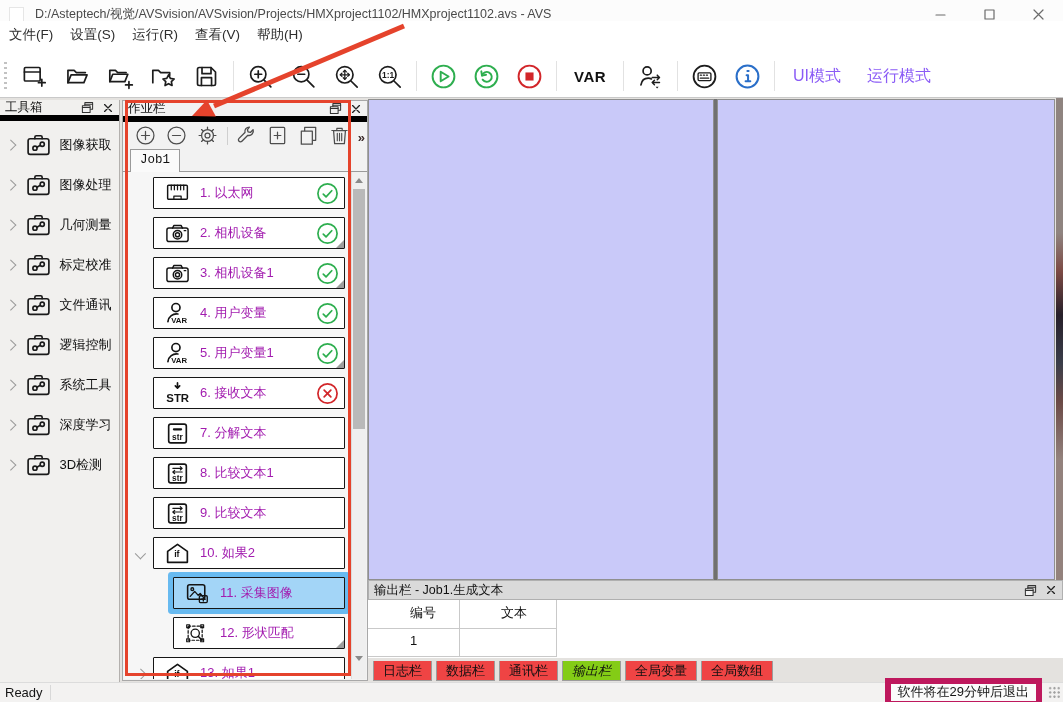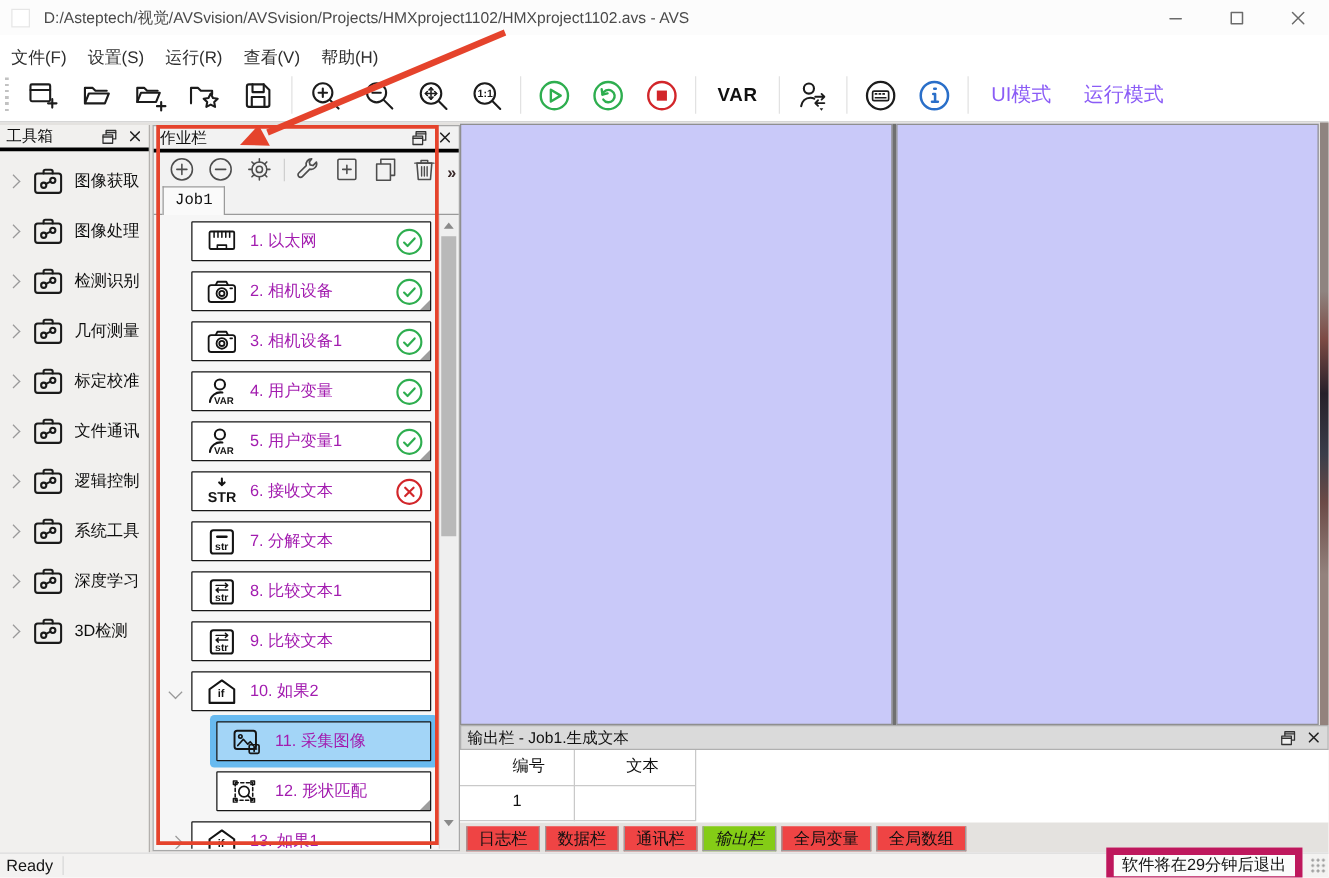--- a/index.html
+++ b/index.html
@@ -6,34 +6,34 @@
   .app{position:relative;width:1063px;height:702px;background:#fff;overflow:hidden;
        font-family:"Liberation Sans",sans-serif;color:#111;}
   
   .titlebar{position:absolute;left:0;top:0;width:100%;height:28px;background:#fcfcfc;display:flex;align-items:center;}
   .app-icon{width:13px;height:13px;margin-left:9px;background:#fff;border:1px solid #e6e6e6;}
   .win-title{margin-left:11px;font-size:12.5px;color:#4a4a4a;white-space:nowrap;}
   .win-controls{margin-left:auto;display:flex;height:100%;}
   .wc{width:49px;display:flex;align-items:center;justify-content:center;color:#6b6b6b;}
   .wc svg{width:15px;height:15px;}
   
-  .menubar{position:absolute;left:0;top:32px;width:100%;height:27px;background:#fff;display:flex;align-items:center;padding-left:9px;box-sizing:border-box;font-size:13.5px;color:#2e2e2e;}
+  .menubar{position:absolute;left:0;top:21px;width:100%;height:27px;background:#fff;display:flex;align-items:center;padding-left:9px;box-sizing:border-box;font-size:13.5px;color:#2e2e2e;}
   .menu-item{margin-right:17px;}
   
   .toolbar{position:absolute;left:0;top:55px;width:100%;height:43px;background:#fff;border-bottom:1px solid #c9c9c9;display:flex;align-items:center;box-sizing:border-box;padding-left:2px;}
   .grip{width:3px;height:28px;margin:0 6px 0 2px;background-image:repeating-linear-gradient(to bottom,#c2c2c2 0 2px,transparent 2px 5px);}
   .tb-btn{width:43px;height:36px;display:flex;align-items:center;justify-content:center;color:#1c1c1c;flex:none;}
   .tb-btn svg{width:27px;height:27px;}
   .tb-btn.green{color:#2eae4f}.tb-btn.red{color:#d2262a}.tb-btn.blue{color:#2a6fc9}
   .tb-sep{width:1px;height:30px;background:#e2e2e2;margin:0 5px;flex:none;}
   .tb-text{font-size:15px;font-weight:bold;color:#101010;padding:0 12px;letter-spacing:.5px;}
   .tb-mode{font-size:16px;color:#8b5cf6;padding:0 13px;}
   
   .workspace{position:absolute;left:0;top:98px;width:1063px;height:584px;background:#e4e2df;}
-  .panel-header{height:21px;display:flex;align-items:center;padding:0 5px;font-size:12.5px;color:#111;border-bottom:3px solid #000000;box-sizing:border-box;}
+  .panel-header{height:21px;display:flex;align-items:center;padding:0 5px;font-size:12.5px;color:#111;border-bottom:6px solid #000000;box-sizing:border-box;}
   .ph-title{flex:1;white-space:nowrap;overflow:hidden;}
   .ph-float{width:13px;height:13px;color:#333;margin-right:8px;flex:none;}
   .ph-close{width:12px;height:12px;color:#222;flex:none;}
   .chev{width:6.5px;height:6.5px;border-top:1.6px solid #999;border-right:1.6px solid #999;transform:rotate(45deg);}
   .chev.down{transform:rotate(135deg);}
   
   .toolbox{position:absolute;left:0;top:2px;width:120px;height:582px;background:#f1f0ee;border-right:1px solid #b3b0ad;box-sizing:border-box;}
   .tbx-items{padding-top:4px;}
   .tbx-item{height:40px;display:flex;align-items:center;padding-left:7px;}
   .tbx-item .chev{margin-right:9px;flex:none;}
@@ -283,31 +283,20 @@
           </div>
           <div class="tbx-item">
             <div class="chev"></div>
             <div class="tbx-icon"><svg viewBox="0 0 26 26" fill="none" stroke="currentColor" stroke-width="1.5" stroke-linecap="round" stroke-linejoin="round" width="100%" height="100%">
                 <rect x="3" y="6.5" width="20" height="15" rx="2" stroke-width="1.6"></rect>
                 <path d="M9.5 6.5V5a1.4 1.4 0 0 1 1.4-1.4h4.2A1.4 1.4 0 0 1 16.5 5v1.5" stroke-width="1.6"></path>
                 <circle cx="9.6" cy="15.6" r="2" stroke-width="1.6"></circle>
                 <circle cx="16.6" cy="11.8" r="2" stroke-width="1.6"></circle>
                 <path d="M11.4 14.6l3.4-1.8" stroke-width="1.6"></path>
               </svg></div>
-            <div class="tbx-label">检测识别</div>
-          </div>
-          <div class="tbx-item">
-            <div class="chev"></div>
-            <div class="tbx-icon"><svg viewBox="0 0 26 26" fill="none" stroke="currentColor" stroke-width="1.5" stroke-linecap="round" stroke-linejoin="round" width="100%" height="100%">
-                <rect x="3" y="6.5" width="20" height="15" rx="2" stroke-width="1.6"></rect>
-                <path d="M9.5 6.5V5a1.4 1.4 0 0 1 1.4-1.4h4.2A1.4 1.4 0 0 1 16.5 5v1.5" stroke-width="1.6"></path>
-                <circle cx="9.6" cy="15.6" r="2" stroke-width="1.6"></circle>
-                <circle cx="16.6" cy="11.8" r="2" stroke-width="1.6"></circle>
-                <path d="M11.4 14.6l3.4-1.8" stroke-width="1.6"></path>
-              </svg></div>
             <div class="tbx-label">几何测量</div>
           </div>
           <div class="tbx-item">
             <div class="chev"></div>
             <div class="tbx-icon"><svg viewBox="0 0 26 26" fill="none" stroke="currentColor" stroke-width="1.5" stroke-linecap="round" stroke-linejoin="round" width="100%" height="100%">
                 <rect x="3" y="6.5" width="20" height="15" rx="2" stroke-width="1.6"></rect>
                 <path d="M9.5 6.5V5a1.4 1.4 0 0 1 1.4-1.4h4.2A1.4 1.4 0 0 1 16.5 5v1.5" stroke-width="1.6"></path>
                 <circle cx="9.6" cy="15.6" r="2" stroke-width="1.6"></circle>
                 <circle cx="16.6" cy="11.8" r="2" stroke-width="1.6"></circle>
                 <path d="M11.4 14.6l3.4-1.8" stroke-width="1.6"></path>

